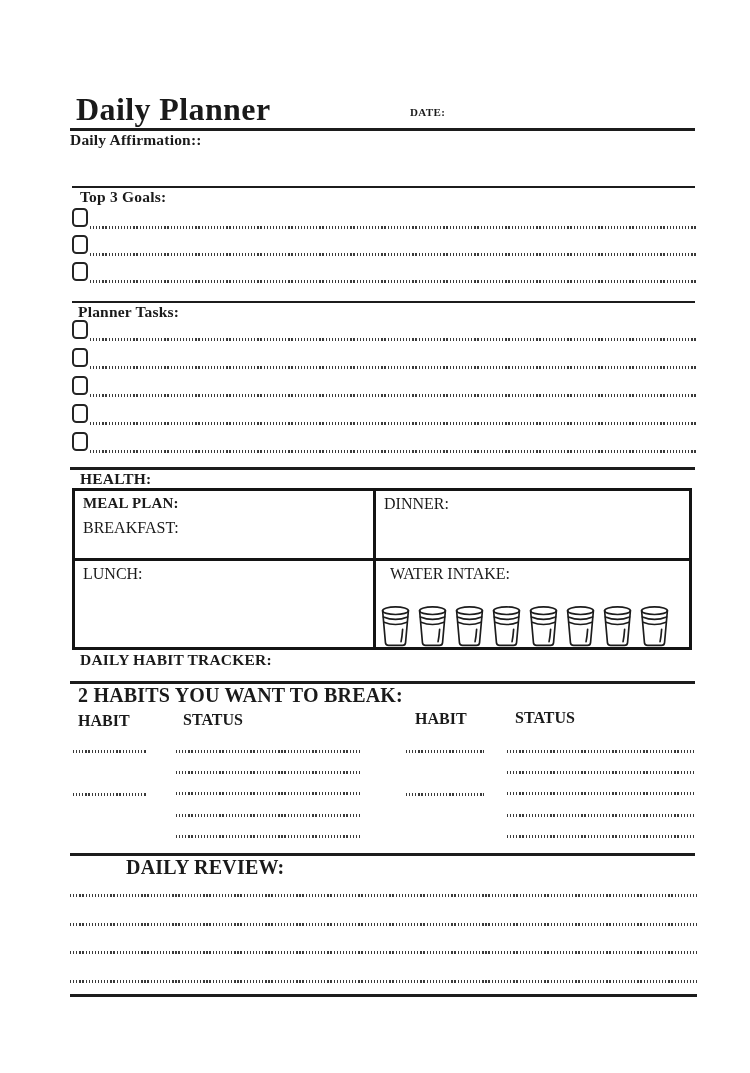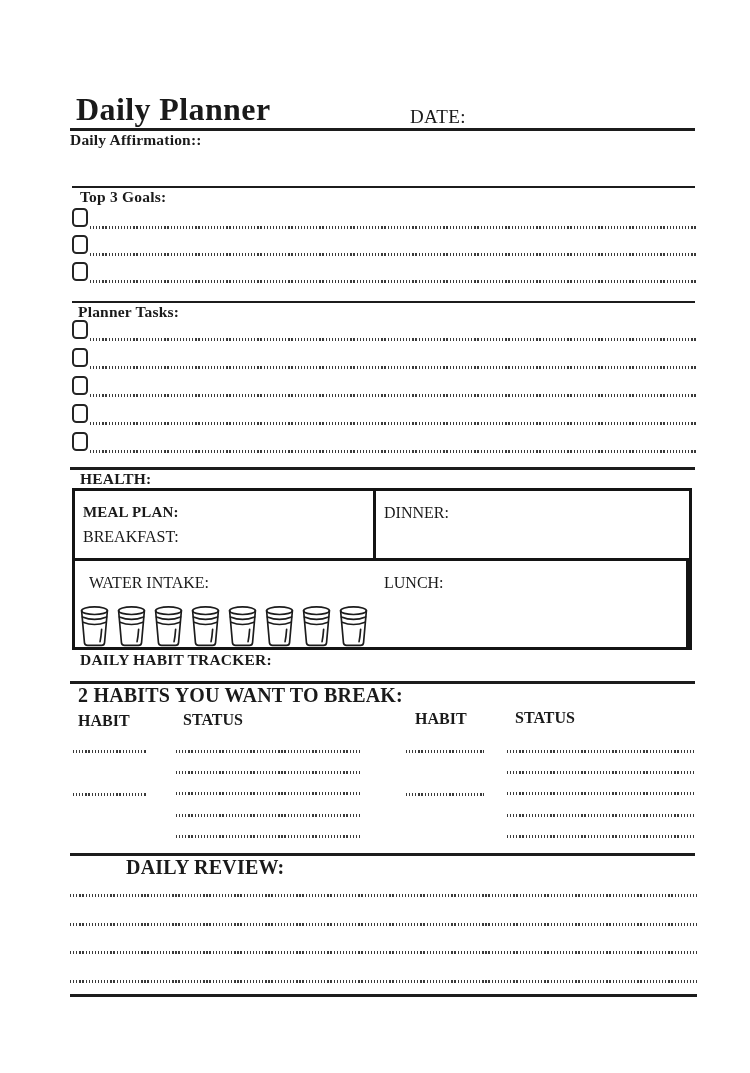--- a/index.html
+++ b/index.html
@@ -10,36 +10,36 @@
   }
   .abs{position:absolute;}
   .b{font-weight:bold;}
   .rule{position:absolute;background:#1c1c1c;}
   .dotline{
     height:3px;
     background-image:repeating-linear-gradient(90deg,#3a3a3a 0 1.2px,transparent 1.2px 3.1px);
   }
   .title{font-size:32px;font-weight:bold;letter-spacing:.4px;line-height:1;}
   .h-sec{font-size:15.5px;font-weight:bold;letter-spacing:.2px;line-height:1;}
-  .h-small{font-size:19px;font-weight:normal;line-height:1;}
+  .h-small{font-size:11px;font-weight:bold;line-height:1;}
   .cell-label{font-size:16px;line-height:1;}
   .row-goal,.row-task{position:relative;}
   .row-goal{height:27px;}
   .row-task{height:28px;}
   .cbx{
     position:absolute;left:0;top:0;width:16px;height:19px;
     border:2.5px solid #242424;border-radius:4.5px;background:#fff;box-sizing:border-box;
   }
   .row-goal .dotline,.row-task .dotline{position:absolute;left:18px;right:0;top:18px;}
   .health-table{
     position:absolute;left:72px;top:488px;width:620px;height:162px;
     border:3px solid #141414;box-sizing:border-box;
     display:grid;grid-template-columns:301px 1fr;grid-template-rows:70px 1fr;
   }
-  .health-table .cell{padding:14px 8px;box-sizing:border-box;position:relative;}
+  .health-table .cell{padding:5px 8px;box-sizing:border-box;position:relative;}
   .cell.cl{border-right:3px solid #141414;}
   .cell.ct{border-bottom:3px solid #141414;}
   .glasses{position:absolute;left:3px;right:4px;bottom:0px;display:flex;gap:4px;align-items:flex-end;}
   .glass{flex:0 0 auto;display:block;}
   .hab-col{position:absolute;display:flex;flex-direction:column;}
   .review-lines{position:absolute;left:70px;top:894px;width:627px;display:flex;flex-direction:column;gap:25.5px;}
 </style>
 </head>
 <body>
 
@@ -97,20 +97,23 @@
   <div class="abs h-sec" style="left:80px;top:471px;">HEALTH:</div>
 
   <div class="health-table">
     <div class="cell cl ct">
       <div class="h-sec" style="font-size:15px;">MEAL PLAN:</div>
       <div class="cell-label" style="margin-top:9px;">BREAKFAST:</div>
     </div>
     <div class="cell ct">
       <div class="cell-label">DINNER:</div>
     </div>
+    <div class="cell cl">
+      <div class="cell-label">LUNCH:</div>
+    </div>
     <div class="cell">
       <div class="cell-label" style="margin-left:6px;">WATER INTAKE:</div>
       <div class="glasses">
         <svg class="glass" viewBox="0 0 33 43" width="33" height="42">
           <g fill="none" stroke="#1c1c1c" stroke-width="1.7" stroke-linecap="round">
             <ellipse cx="16.5" cy="5.8" rx="13.2" ry="3.9"></ellipse>
             <path d="M3.3,5.8 L6.2,38.5 Q6.4,41.3 9.4,41.3 L23.6,41.3 Q26.6,41.3 26.8,38.5 L29.7,5.8"></path>
             <path d="M4.1,12.2 Q16.5,17.4 28.9,12.2"></path>
             <path d="M4.7,17.6 Q16.5,22.4 28.3,17.6"></path>
             <path d="M23.8,25 Q23.2,33 22.2,37.5"></path>
@@ -174,23 +177,20 @@
           <g fill="none" stroke="#1c1c1c" stroke-width="1.7" stroke-linecap="round">
             <ellipse cx="16.5" cy="5.8" rx="13.2" ry="3.9"></ellipse>
             <path d="M3.3,5.8 L6.2,38.5 Q6.4,41.3 9.4,41.3 L23.6,41.3 Q26.6,41.3 26.8,38.5 L29.7,5.8"></path>
             <path d="M4.1,12.2 Q16.5,17.4 28.9,12.2"></path>
             <path d="M4.7,17.6 Q16.5,22.4 28.3,17.6"></path>
             <path d="M23.8,25 Q23.2,33 22.2,37.5"></path>
           </g>
         </svg>
         </div>
     </div>
-    <div class="cell cl">
-      <div class="cell-label">LUNCH:</div>
-    </div>
   </div>
 
   <div class="abs h-sec" style="left:80px;top:652px;">DAILY HABIT TRACKER:</div>
   <div class="rule" style="left:70px;top:681px;width:625px;height:2.5px;"></div>
 
   <div class="abs h-sec" style="left:78px;top:685px;font-size:20px;">2 HABITS YOU WANT TO BREAK:</div>
 
   <div class="abs b" style="left:78px;top:712px;font-size:16px;">HABIT</div>
   <div class="abs b" style="left:183px;top:711px;font-size:16px;">STATUS</div>
   <div class="abs b" style="left:415px;top:710px;font-size:16px;">HABIT</div>

